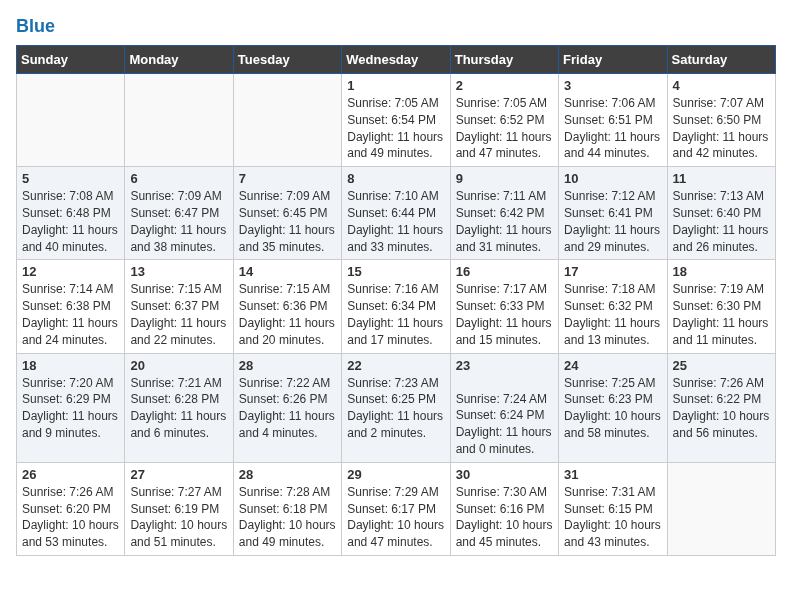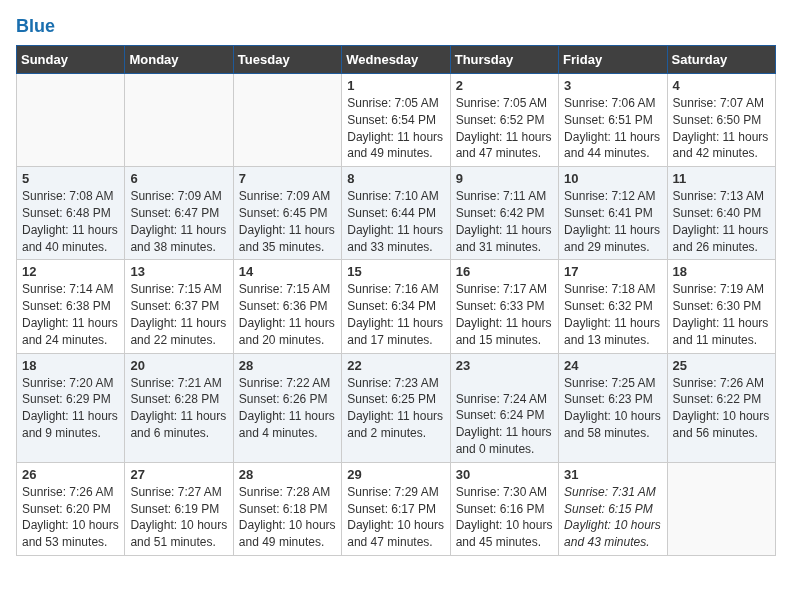--- a/index.html
+++ b/index.html
@@ -330,21 +330,21 @@
         </td>
         <td>
           <span class="day-number">30</span>
           <div class="day-info" style="white-space: pre-line;">Sunrise: 7:30 AM
 Sunset: 6:16 PM
 Daylight: 10 hours
 and 45 minutes.</div>
         </td>
         <td>
           <span class="day-number">31</span>
-          <div class="day-info" style="white-space: pre-line; font-style: italic;">Sunrise: 7:31 AM
+          <div class="day-info" style="white-space: pre-line;">Sunrise: 7:31 AM
 Sunset: 6:15 PM
 Daylight: 10 hours
 and 43 minutes.</div>
         </td>
         <td class="empty-cell"></td>
       </tr>
     </tbody>
 </table>
 
 </body></html>

